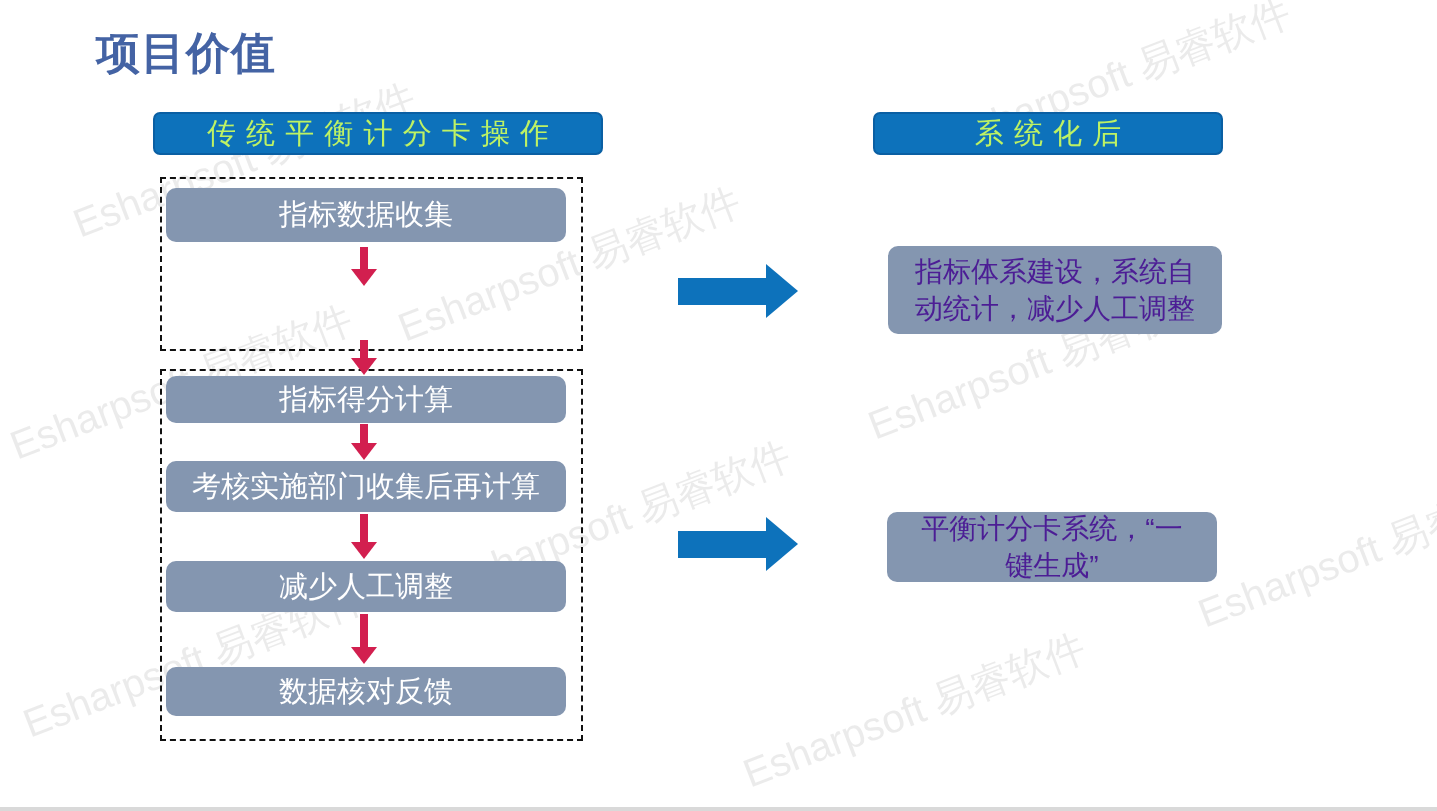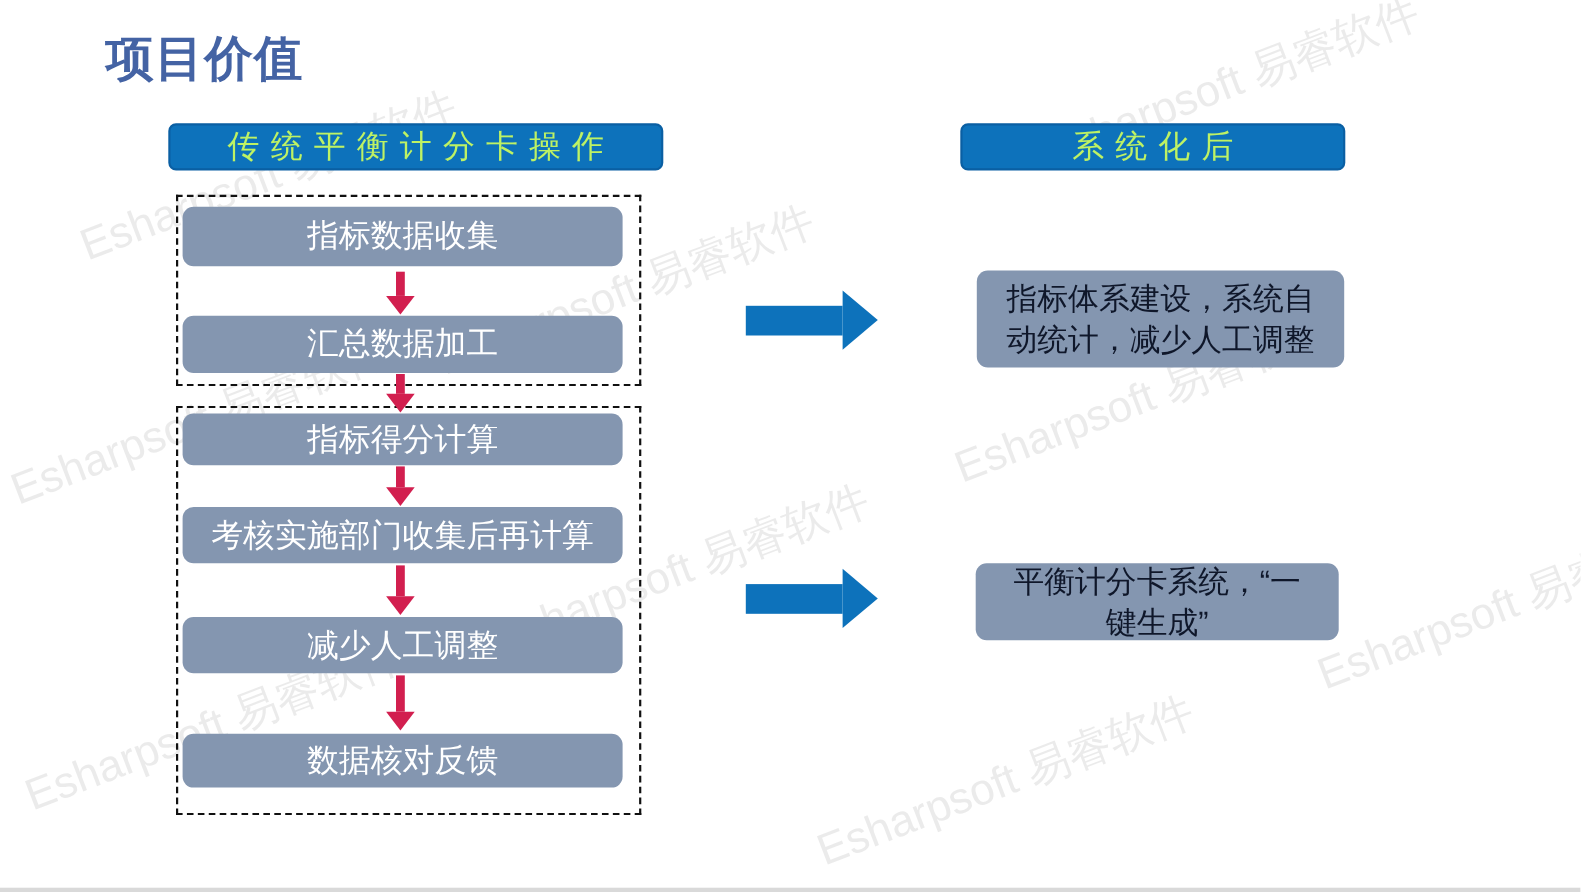--- a/index.html
+++ b/index.html
@@ -107,21 +107,21 @@
     border-bottom:27px solid transparent;
     border-left:32px solid var(--arrow-blue);
   }
   .r1{left:678px;top:264px;}
   .r2{left:678px;top:517px;}
   
   .result{
     position:absolute;
     background:var(--box-gray);
     border-radius:10px;
-    color:#0f172a;font-size:28px;line-height:37px;
+    color:#4c1d95;font-size:28px;line-height:37px;
     display:flex;flex-direction:column;align-items:center;justify-content:center;
     text-align:center;
   }
   .result-1{left:888px;top:246px;width:334px;height:88px;}
   .result-2{left:887px;top:512px;width:330px;height:70px;}
   
   .bottom-bar{
     position:absolute;left:0;top:807px;width:1437px;height:4px;
     background:var(--bottom-bar);
   }
@@ -143,21 +143,20 @@
 
   <div class="page-title">项目价值</div>
 
   <div class="header-bar header-left">传统平衡计分卡操作</div>
   <div class="header-bar header-right">系统化后</div>
 
   <div class="dashed-group dashed-1"></div>
   <div class="dashed-group dashed-2"></div>
 
   <div class="step s1">指标数据收集</div>
-  <div class="step s2">汇总数据加工</div>
   <div class="step s3">指标得分计算</div>
   <div class="step s4">考核实施部门收集后再计算</div>
   <div class="step s5">减少人工调整</div>
   <div class="step s6">数据核对反馈</div>
 
   <div class="arrow-down a1">
       <div class="stem"></div>
       <div class="head"></div>
     </div>
   <div class="arrow-down a2">

